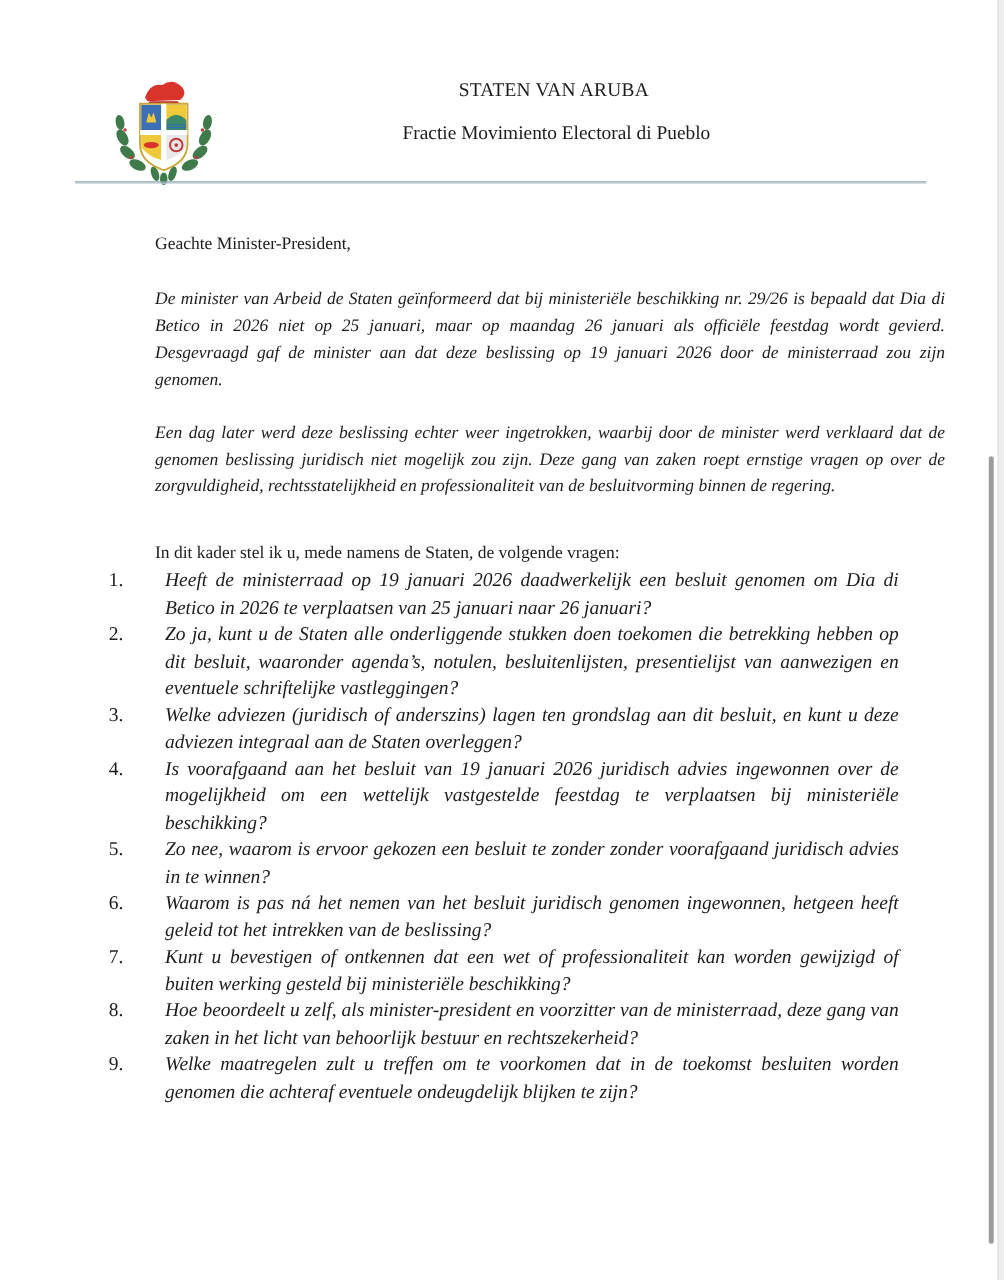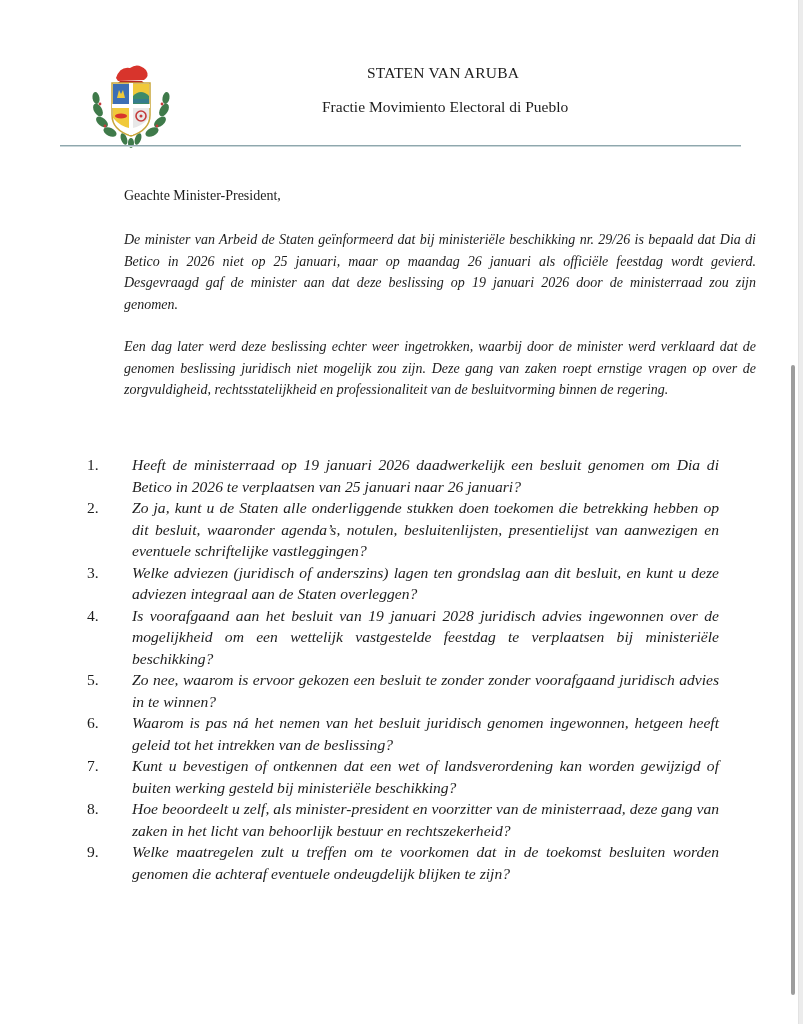--- a/index.html
+++ b/index.html
@@ -71,49 +71,50 @@
     </svg>
   </div>
 
   <div class="h1">STATEN VAN ARUBA</div>
   <div class="h2">Fractie Movimiento Electoral di Pueblo</div>
   <div class="rule"></div>
 
   <div class="txt salutation">Geachte Minister-President,</div>
   <div class="txt just p1">De minister van Arbeid de Staten geïnformeerd dat bij ministeriële beschikking nr. 29/26 is bepaald dat Dia di Betico in 2026 niet op 25 januari, maar op maandag 26 januari als officiële feestdag wordt gevierd. Desgevraagd gaf de minister aan dat deze beslissing op 19 januari 2026 door de ministerraad zou zijn genomen.</div>
   <div class="txt just p2">Een dag later werd deze beslissing echter weer ingetrokken, waarbij door de minister werd verklaard dat de genomen beslissing juridisch niet mogelijk zou zijn. Deze gang van zaken roept ernstige vragen op over de zorgvuldigheid, rechtsstatelijkheid en professionaliteit van de besluitvorming binnen de regering.</div>
+  <div class="txt intro">In dit kader stel ik u, mede namens de Staten, de volgende vragen:</div>
 
   <div class="qlist">
     <div class="q">
       <span class="qnum">1.</span>
       <span class="qtext">Heeft de ministerraad op 19 januari 2026 daadwerkelijk een besluit genomen om Dia di Betico in 2026 te verplaatsen van 25 januari naar 26 januari?</span>
     </div>
     <div class="q">
       <span class="qnum">2.</span>
       <span class="qtext">Zo ja, kunt u de Staten alle onderliggende stukken doen toekomen die betrekking hebben op dit besluit, waaronder agenda’s, notulen, besluitenlijsten, presentielijst van aanwezigen en eventuele schriftelijke vastleggingen?</span>
     </div>
     <div class="q">
       <span class="qnum">3.</span>
       <span class="qtext">Welke adviezen (juridisch of anderszins) lagen ten grondslag aan dit besluit, en kunt u deze adviezen integraal aan de Staten overleggen?</span>
     </div>
     <div class="q">
       <span class="qnum">4.</span>
-      <span class="qtext">Is voorafgaand aan het besluit van 19 januari 2028 juridisch advies ingewonnen over de mogelijkheid om een wettelijk vastgestelde feestdag te verplaatsen bij ministeriële beschikking?</span>
+      <span class="qtext">Is voorafgaand aan het besluit van 19 januari 2026 juridisch advies ingewonnen over de mogelijkheid om een wettelijk vastgestelde feestdag te verplaatsen bij ministeriële beschikking?</span>
     </div>
     <div class="q">
       <span class="qnum">5.</span>
       <span class="qtext">Zo nee, waarom is ervoor gekozen een besluit te zonder zonder voorafgaand juridisch advies in te winnen?</span>
     </div>
     <div class="q">
       <span class="qnum">6.</span>
       <span class="qtext">Waarom is pas ná het nemen van het besluit juridisch genomen ingewonnen, hetgeen heeft geleid tot het intrekken van de beslissing?</span>
     </div>
     <div class="q">
       <span class="qnum">7.</span>
-      <span class="qtext">Kunt u bevestigen of ontkennen dat een wet of landsverordening kan worden gewijzigd of buiten werking gesteld bij ministeriële beschikking?</span>
+      <span class="qtext">Kunt u bevestigen of ontkennen dat een wet of professionaliteit kan worden gewijzigd of buiten werking gesteld bij ministeriële beschikking?</span>
     </div>
     <div class="q">
       <span class="qnum">8.</span>
       <span class="qtext">Hoe beoordeelt u zelf, als minister-president en voorzitter van de ministerraad, deze gang van zaken in het licht van behoorlijk bestuur en rechtszekerheid?</span>
     </div>
     <div class="q">
       <span class="qnum">9.</span>
       <span class="qtext">Welke maatregelen zult u treffen om te voorkomen dat in de toekomst besluiten worden genomen die achteraf eventuele ondeugdelijk blijken te zijn?</span>
     </div>
   </div>

